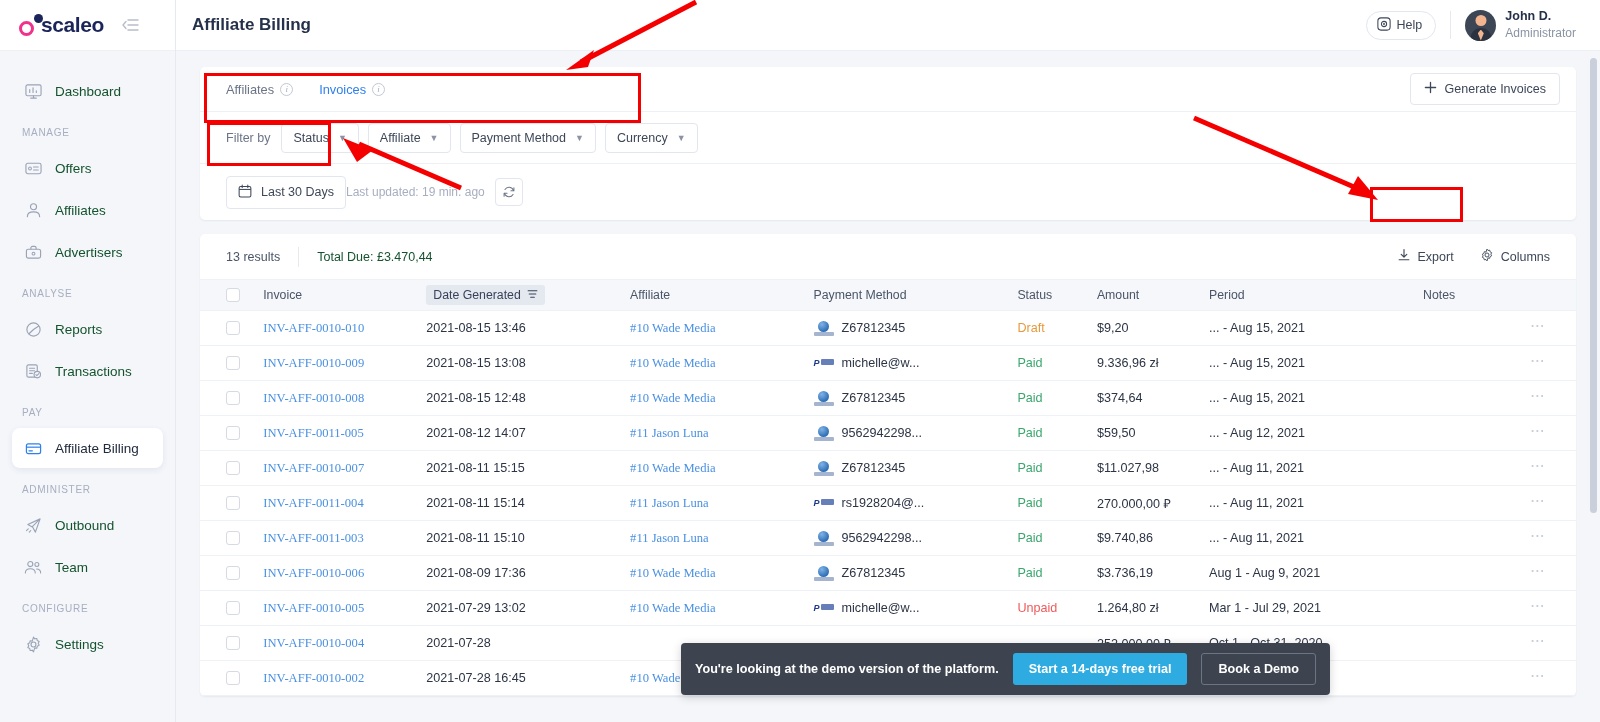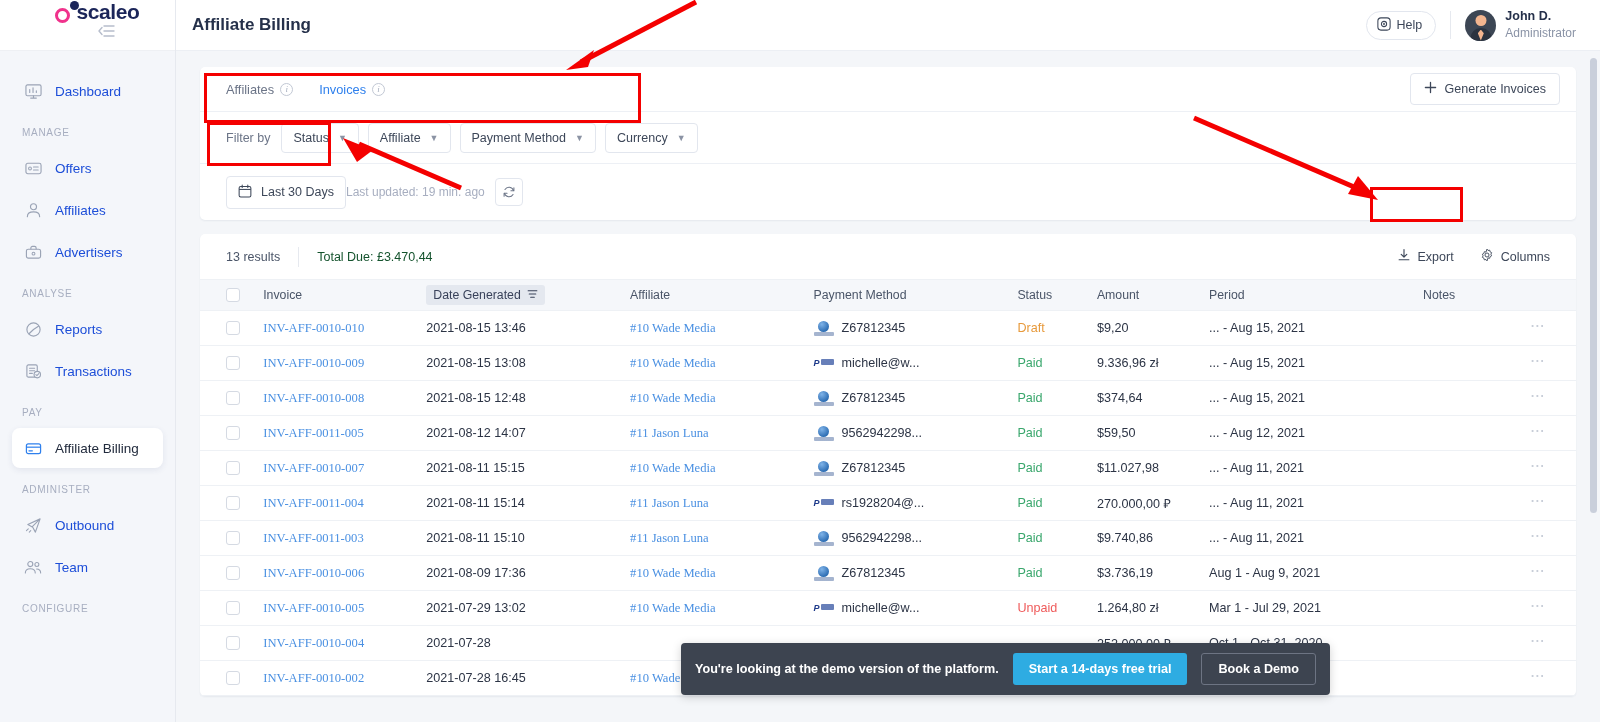--- a/index.html
+++ b/index.html
@@ -18,21 +18,20 @@
     border-right: 1px solid #e6e9ef;
     flex: 0 0 176px;
     position: relative;
   }
   .sb-logo-row {
     height: 51px;
     background: #ffffff;
     display: flex; align-items: center;
     padding-left: 19px;
     border-bottom: 1px solid #eef0f4;
-    flex-direction: column;
   }
   .logo { display: flex; align-items: center; }
   .logo-mark { width: 26px; height: 22px; position: relative; }
   .logo-mark .ring {
     position: absolute; left: 0; bottom: 0;
     width: 15px; height: 15px; border-radius: 50%;
     border: 3.2px solid #f0328c;
   }
   .logo-mark .dot {
     position: absolute; right: 2px; top: 0;
@@ -55,21 +54,21 @@
   .sb-item {
     display: flex; align-items: center;
     height: 40px; margin: 2px 12px; padding-left: 10px;
     border-radius: 8px; cursor: pointer;
   }
   .sb-item .ico {
     width: 22px; height: 22px; margin-right: 11px;
     display: flex; align-items: center; justify-content: center;
     color: #9aa3b5;
   }
-  .sb-item .lbl { font-size: 13.5px; color: #1d4ed8; }
+  .sb-item .lbl { font-size: 13.5px; color: #14532d; }
   .sb-item.active {
     background: #ffffff;
     box-shadow: 0 2px 6px rgba(40,60,110,0.09);
   }
   .sb-item.active .ico { color: #2f80ed; }
   .sb-item.active .lbl { color: #222b3d; font-weight: normal; }
 
   
   .main { flex: 1; height: 722px; position: relative; background: #f4f6f9; overflow: hidden; }
   .topbar {
@@ -385,20 +384,29 @@
             <circle cx="7" cy="5.2" r="2.8" stroke="currentColor" stroke-width="1.2"></circle>
             <circle cx="14.3" cy="5.6" r="2.2" stroke="currentColor" stroke-width="1.2"></circle>
             <path d="M1.5 15c0-3 2.4-4.6 5.5-4.6S12.5 12 12.5 15" stroke="currentColor" stroke-width="1.2" stroke-linecap="round"></path>
             <path d="M14 10.6c2.6.1 4.5 1.6 4.5 4.4" stroke="currentColor" stroke-width="1.2" stroke-linecap="round"></path>
           </svg>
         </span>
         <span class="lbl">Team</span>
       </div>
 
       <div class="sb-section">CONFIGURE</div>
+      <div class="sb-item">
+        <span class="ico">
+          <svg width="17" height="17" viewBox="0 0 18 18" fill="none">
+            <circle cx="9" cy="9" r="2.6" stroke="currentColor" stroke-width="1.2"></circle>
+            <path d="M9 1.2l1.3 1.8 2.2-.4.5 2.2 2 1-1 2 1 2-2 1-.5 2.2-2.2-.4L9 16.8l-1.3-1.8-2.2.4-.5-2.2-2-1 1-2-1-2 2-1 .5-2.2 2.2.4L9 1.2z" stroke="currentColor" stroke-width="1.15" stroke-linejoin="round"></path>
+          </svg>
+        </span>
+        <span class="lbl">Settings</span>
+      </div>
     </nav>
   </aside>
 
   <section class="main">
 
     <div class="topbar">
       <div class="page-title">Affiliate Billing</div>
       <div class="topbar-right">
         <div class="help-btn">
           <span>

